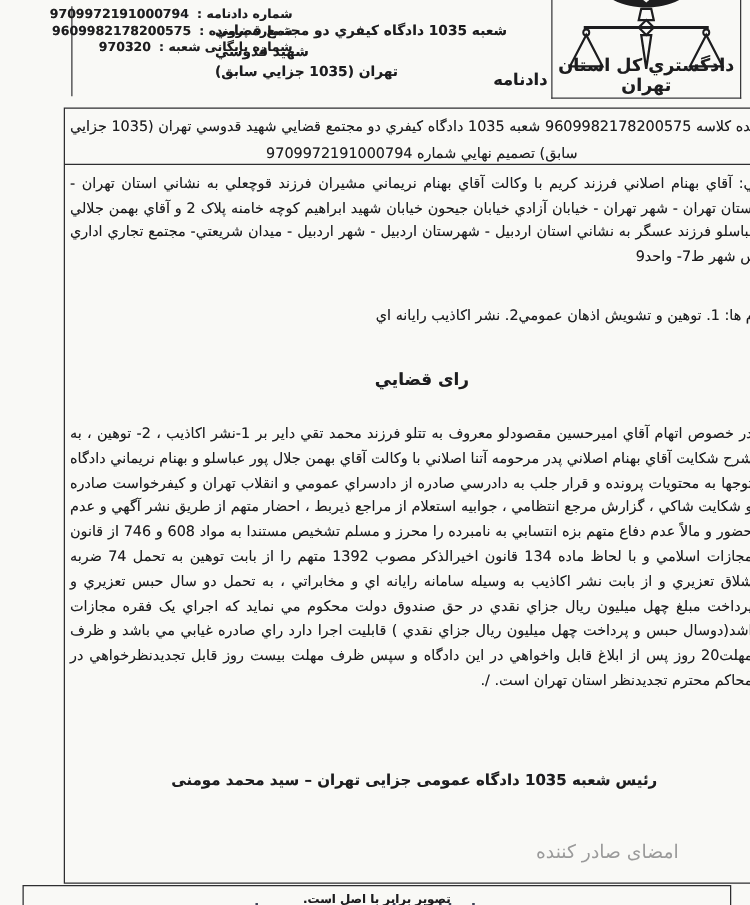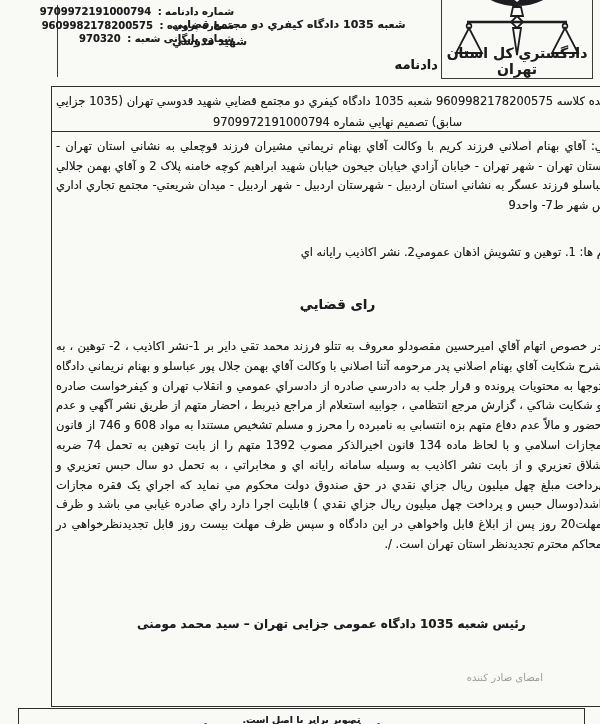--- a/index.html
+++ b/index.html
@@ -36,21 +36,21 @@
   .sep{position:absolute;top:44px;left:0;right:0;border-top:1.5px solid #2e2e30;}
   .para{font-size:11.5px;line-height:19.5px;text-align:justify;direction:rtl;}
   .plaintiff{position:absolute;top:50px;right:0;left:4px;}
   .defendant{position:absolute;top:131px;right:4px;left:4px;font-size:11.5px;direction:rtl;}
   .charges{position:absolute;top:158px;right:4px;left:4px;font-size:11.5px;direction:rtl;}
   .verdict-heading{position:absolute;top:209px;left:0;right:0;text-align:center;
     font-size:13.5px;font-weight:bold;direction:rtl;}
   .verdict-body{position:absolute;top:250px;right:21px;left:4px;line-height:19.8px;}
   .signature{position:absolute;top:530px;left:85px;width:484px;text-align:left;
     font-size:12px;font-weight:bold;direction:rtl;white-space:nowrap;}
-  .issuer-label{position:absolute;top:585px;right:80px;font-size:10px;color:#9a9a9a;
+  .issuer-label{position:absolute;top:585px;right:80px;font-size:15px;color:#9a9a9a;
     font-weight:normal;text-shadow:none;direction:rtl;}
 
   
   .footer-box{position:absolute;left:18px;top:708px;width:565px;height:32px;
     border:1.5px solid #2e2e30;direction:rtl;}
   .certified{position:absolute;top:5px;left:0;right:0;text-align:center;
     font-size:9.5px;font-weight:bold;}
   .clipped-line{position:absolute;top:12px;left:0;right:0;text-align:center;
     font-size:10.5px;font-weight:bold;color:#3a4258;white-space:nowrap;overflow:hidden;}
 </style>
@@ -71,20 +71,21 @@
       <span class="val">9609982178200575</span>
     </div>
     <div class="meta-line">
       <span>شماره بایگانی شعبه :</span>
       <span class="val">970320</span>
     </div>
   </div>
 
   <div class="court-block">
     <div>شعبه 1035 دادگاه کیفري دو مجتمع قضایي شهید قدوسي</div>
+    <div>تهران (1035 جزایي سابق)</div>
   </div>
   <div class="doc-title">دادنامه</div>
 
   <div class="logo-box">
     <svg class="logo-art" width="126" height="62" viewBox="0 0 126 62" fill="none">
       <path d="M33,3 C44,-7 56,1 63,7 C70,1 82,-7 93,3 C83,9 73,11 63,11 C53,11 43,9 33,3 Z" fill="#1d1d1f"></path>
       <path d="M59,12 L67,12 L69,21 L57,21 Z" stroke="#1d1d1f" stroke-width="1.8"></path>
       <path d="M63,21 L69,27 L63,33 L57,27 Z" stroke="#1d1d1f" stroke-width="1.8"></path>
       <line x1="13" y1="27" x2="113" y2="27" stroke="#1d1d1f" stroke-width="2.4"></line>
       <circle cx="15" cy="31" r="2.4" stroke="#1d1d1f" stroke-width="1.6"></circle>

